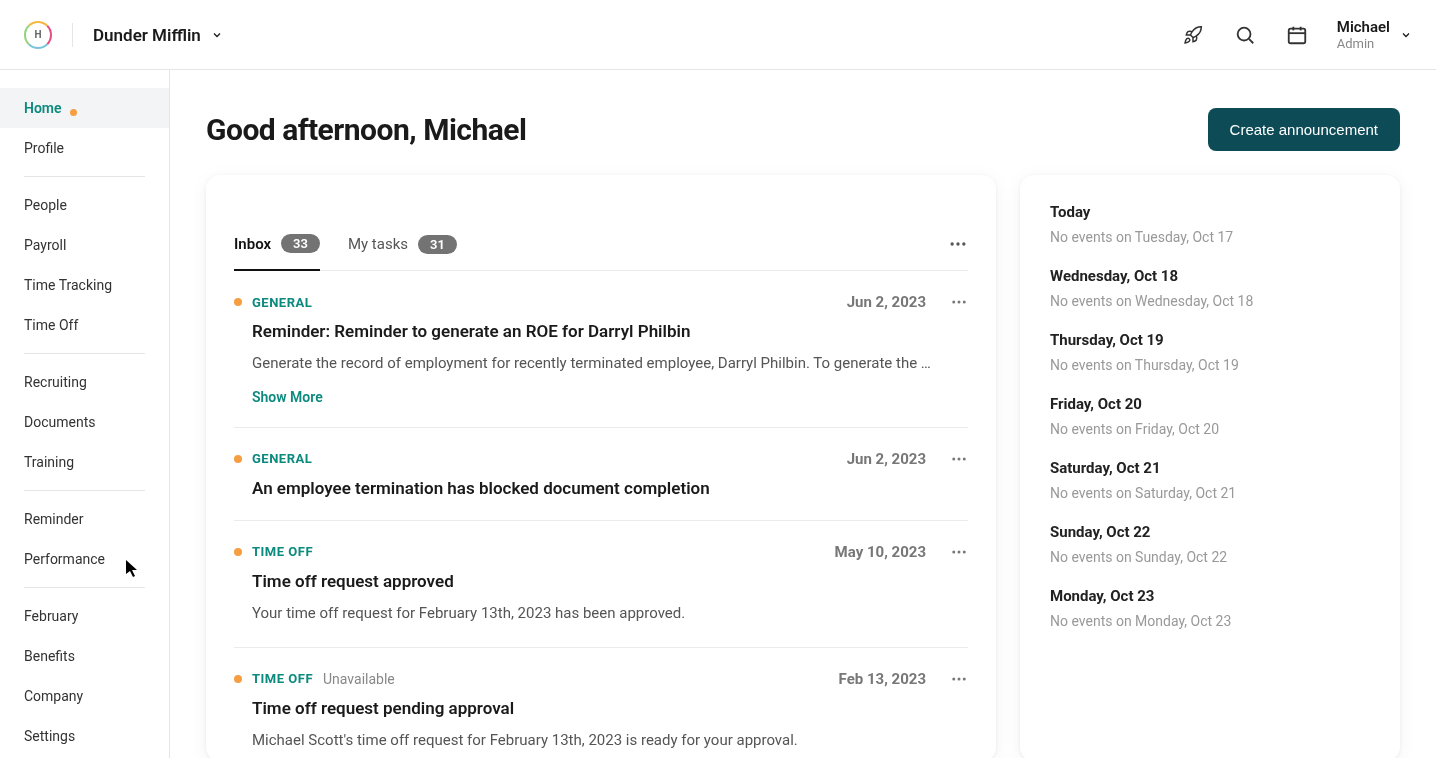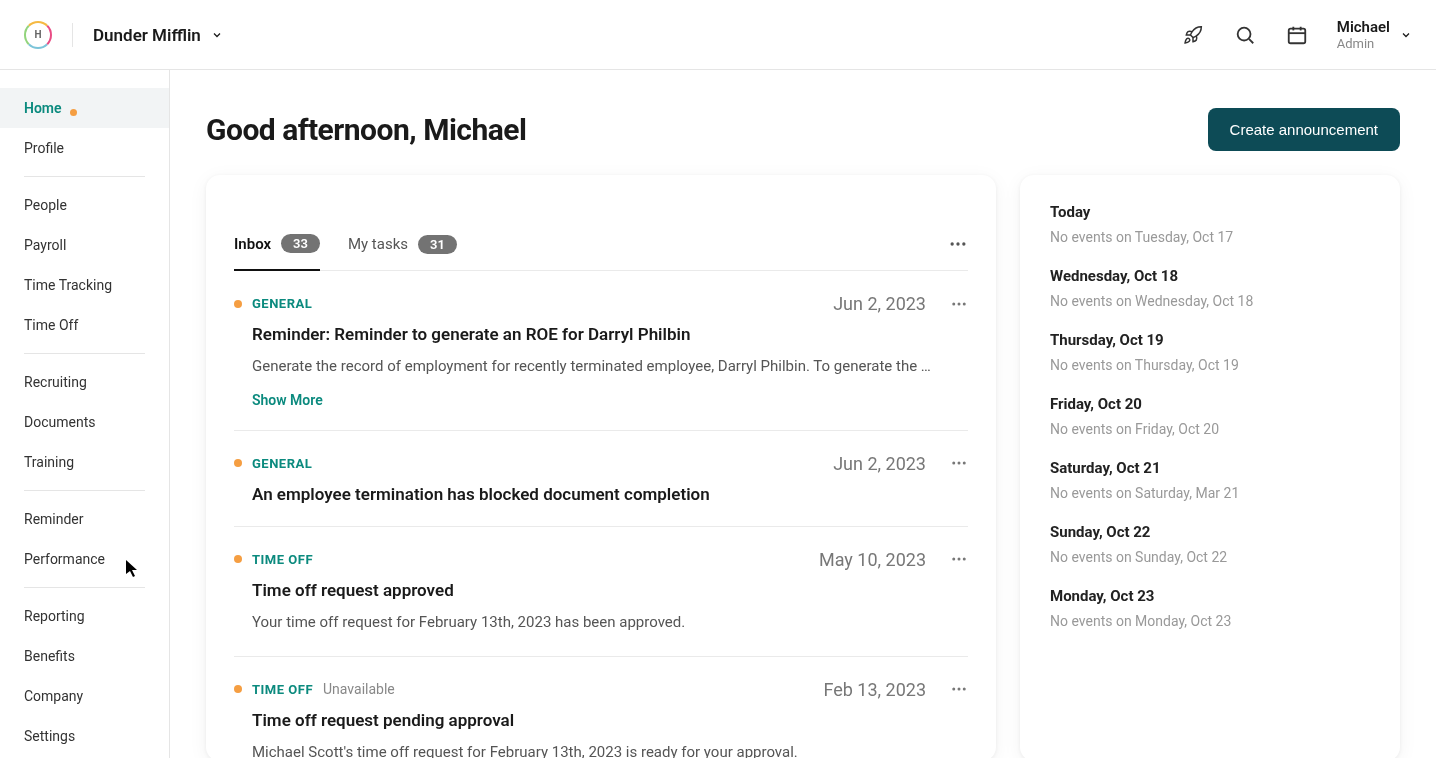--- a/index.html
+++ b/index.html
@@ -88,21 +88,21 @@
     padding: 2px 12px; font-size: 13px; font-weight: 600;
   }
   .tab-menu { margin-left: auto; padding-bottom:16px; cursor:pointer; color:#555; }
 
   .inbox-list { }
   .inbox-item { padding: 22px 0; border-bottom: 1px solid #eaeaea; }
   .ii-top { display: flex; align-items: center; gap: 10px; }
   .dot-o { width: 8px; height: 8px; border-radius: 50%; background: #f59e42; flex-shrink:0; }
   .category { color: #0b8a7e; font-weight: 700; font-size: 13px; letter-spacing: 0.5px; text-transform: uppercase; }
   .subcat { color: #888; font-size: 14px; }
-  .ii-date { margin-left: auto; color: #777; font-size: 18px; }
+  .ii-date { margin-left: auto; color: #777; font-size: 15px; font-weight: bold; }
   .ii-menu { margin-left: 14px; color:#777; cursor:pointer; letter-spacing:2px; }
   .ii-title { font-size: 17px; font-weight: 600; margin-top: 10px; margin-left: 18px; }
   .ii-body { font-size: 15px; color: #555; margin-top: 12px; margin-left: 18px; line-height:1.45; }
   .show-more { color: #0b8a7e; font-weight: 600; font-size: 14px; margin-top: 14px; margin-left: 18px; cursor:pointer; }
 
   .ev-day { margin-bottom: 22px; }
   .ev-date { font-size: 15px; font-weight: 700; color:#222; margin-bottom: 8px; }
   .ev-empty { font-size: 14px; color: #999; }
 
   .cursor-img {
@@ -202,21 +202,21 @@
       </div>
       <div class="nav-divider"></div>
       <div class="nav-item">
         <span>Reminder</span>
       </div>
       <div class="nav-item">
         <span>Performance</span>
       </div>
       <div class="nav-divider"></div>
       <div class="nav-item">
-        <span>Reporting</span>
+        <span>February</span>
       </div>
       <div class="nav-item">
         <span>Benefits</span>
       </div>
       <div class="nav-item">
         <span>Company</span>
       </div>
       <div class="nav-item">
         <span>Settings</span>
       </div>
@@ -329,21 +329,21 @@
           <div class="ev-day">
             <div class="ev-date">Thursday, Oct 19</div>
             <div class="ev-empty">No events on Thursday, Oct 19</div>
           </div>
           <div class="ev-day">
             <div class="ev-date">Friday, Oct 20</div>
             <div class="ev-empty">No events on Friday, Oct 20</div>
           </div>
           <div class="ev-day">
             <div class="ev-date">Saturday, Oct 21</div>
-            <div class="ev-empty">No events on Saturday, Mar 21</div>
+            <div class="ev-empty">No events on Saturday, Oct 21</div>
           </div>
           <div class="ev-day">
             <div class="ev-date">Sunday, Oct 22</div>
             <div class="ev-empty">No events on Sunday, Oct 22</div>
           </div>
           <div class="ev-day">
             <div class="ev-date">Monday, Oct 23</div>
             <div class="ev-empty">No events on Monday, Oct 23</div>
           </div>
         </div>

